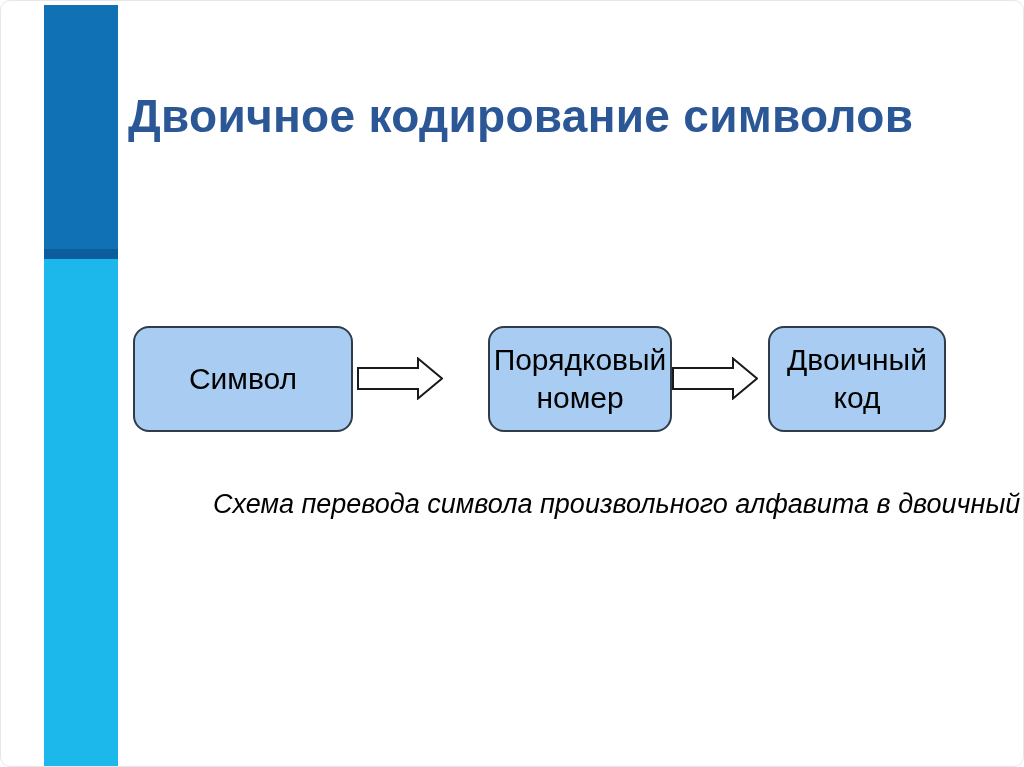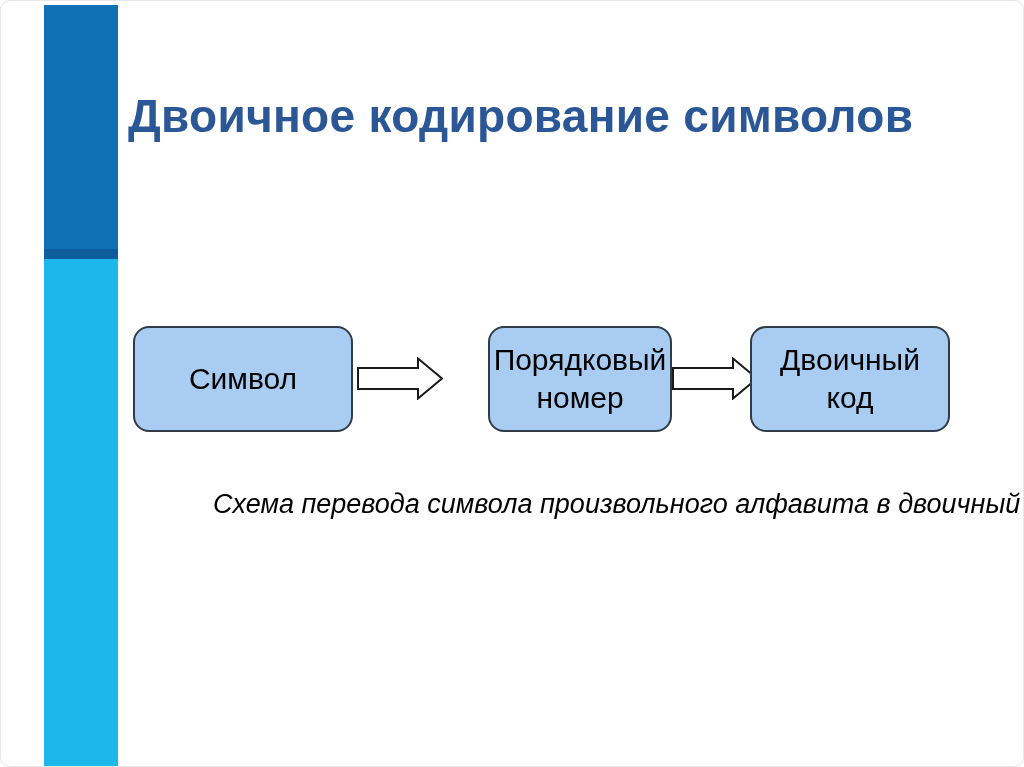--- a/index.html
+++ b/index.html
@@ -58,21 +58,21 @@
     flex-direction: column;
     align-items: center;
     justify-content: center;
     color: var(--body-text, #000000);
     font-size: 30px;
     line-height: 38px;
     text-align: center;
   }
   .node-1 { left: 132px; width: 220px; justify-content: center; }
   .node-2 { left: 447px; width: 184px; margin-left: 40px; }
-  .node-3 { left: 749px; width: 200px; }
+  .node-3 { left: 767px; width: 178px; }
 
   
   .flow-arrow {
     position: absolute;
     top: 356px;
     width: 86px;
     height: 43px;
   }
   .arrow-1 { left: 356px; }
   .arrow-2 { left: 671px; }

